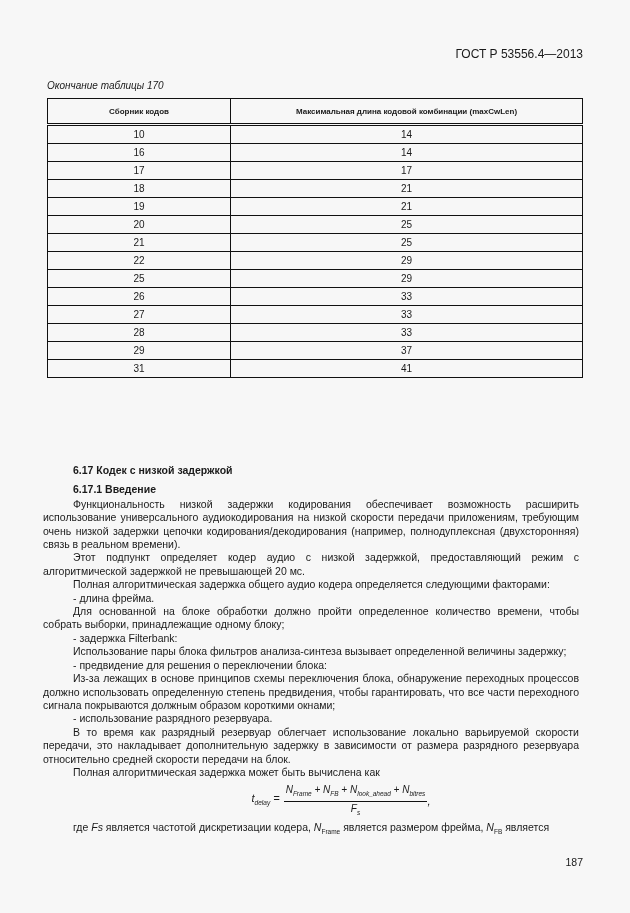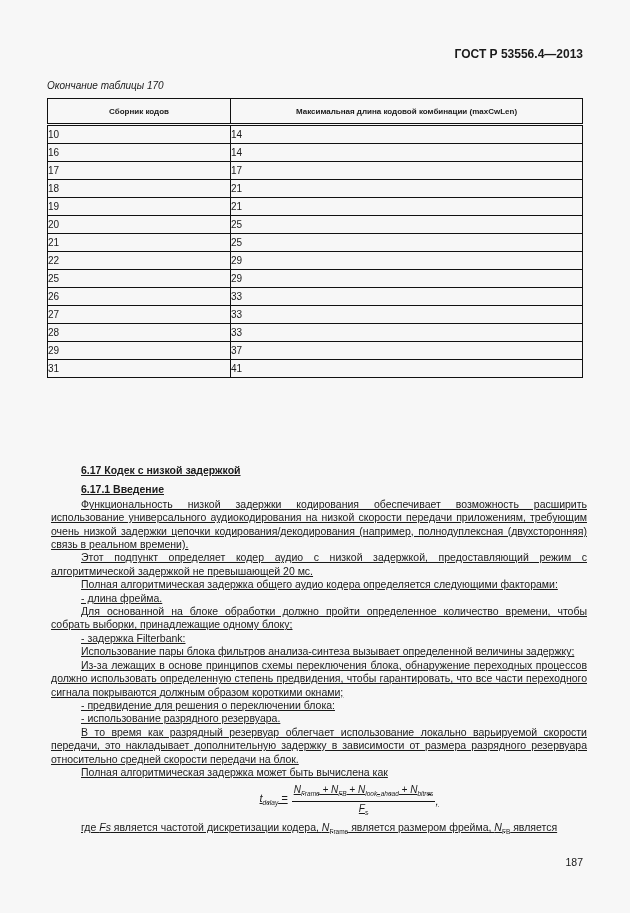--- a/index.html
+++ b/index.html
@@ -1,26 +1,26 @@
 <!DOCTYPE html>
 <html><head>
 <meta charset="utf-8">
 <style>
   html, body { margin:0; padding:0; }
   body { width:630px; height:913px; background:#f7f7f7; position:relative; overflow:hidden;
          font-family:"Liberation Sans", sans-serif; color:#1a1a1a; }
-  .doc-code { position:absolute; top:47px; right:47px; font-size:12px; font-weight:bold;padding-left:36px; }
+  .doc-code { position:absolute; top:47px; right:47px; font-size:12px; font-weight:normal;padding-left:36px; }
   .table-caption { position:absolute; top:80px; left:47px; font-size:10px; font-style:italic; }
   table { position:absolute; top:98px; left:47px; width:536px; border-collapse:collapse;
           border:1px solid #111; font-size:10px; }
   th { font-weight:bold; font-size:8px; height:22px; border:1px solid #111;
        border-bottom:3px double #111; }
-  td { height:17px; border:1px solid #111; text-align:left; padding:0; }
+  td { height:17px; border:1px solid #111; text-align:center; padding:0; }
   td.c1, th.c1 { width:180px; }
-  .body-text { position:absolute; top:464px; left:51px; width:536px; font-size:10.5px; line-height:13.4px;text-decoration:underline; }
+  .body-text { position:absolute; top:464px; left:43px; width:536px; font-size:10.5px; line-height:13.4px; }
   .body-text p { margin:0; text-align:justify; }
   .ind { text-indent:30px; }
   h2, h3 { font-size:10.5px; margin:0; padding-left:30px; font-weight:bold; }
   h2 { margin-bottom:6px; }
   h3 { margin-bottom:1px; }
   .formula { text-align:center; margin:4px 0 2px 60px; display:flex; justify-content:center; align-items:center; font-style:italic; font-size:11px; }
   .frac { display:inline-flex; flex-direction:column; align-items:center; margin-left:4px; }
   .num { border-bottom:1px solid #111; padding:0 2px; font-size:10px; }
   .den { font-size:10px; }
   sub { font-size:6.5px; }
@@ -102,22 +102,22 @@
 <div class="body-text">
   <h2>6.17 Кодек с низкой задержкой</h2>
   <h3>6.17.1 Введение</h3>
   <p class="ind">Функциональность низкой задержки кодирования обеспечивает возможность расширить использование универсального аудиокодирования на низкой скорости передачи приложениям, требующим очень низкой задержки цепочки кодирования/декодирования (например, полнодуплексная (двухсторонняя) связь в реальном времени).</p>
   <p class="ind">Этот подпункт определяет кодер аудио с низкой задержкой, предоставляющий режим с алгоритмической задержкой не превышающей 20 мс.</p>
   <p class="ind">Полная алгоритмическая задержка общего аудио кодера определяется следующими факторами:</p>
   <p class="ind">- длина фрейма.</p>
   <p class="ind">Для основанной на блоке обработки должно пройти определенное количество времени, чтобы собрать выборки, принадлежащие одному блоку;</p>
   <p class="ind">- задержка Filterbank:</p>
   <p class="ind">Использование пары блока фильтров анализа-синтеза вызывает определенной величины задержку;</p>
+  <p class="ind">- предвидение для решения о переключении блока:</p>
   <p class="ind">Из-за лежащих в основе принципов схемы переключения блока, обнаружение переходных процессов должно использовать определенную степень предвидения, чтобы гарантировать, что все части переходного сигнала покрываются должным образом короткими окнами;</p>
-  <p class="ind">- предвидение для решения о переключении блока:</p>
   <p class="ind">- использование разрядного резервуара.</p>
   <p class="ind">В то время как разрядный резервуар облегчает использование локально варьируемой скорости передачи, это накладывает дополнительную задержку в зависимости от размера разрядного резервуара относительно средней скорости передачи на блок.</p>
   <p class="ind">Полная алгоритмическая задержка может быть вычислена как</p>
   <div class="formula">
     <span><span>t</span><sub>delay</sub> =</span>
     <span class="frac">
       <span class="num">N<sub>Frame</sub> + N<sub>FB</sub> + N<sub>look_ahead</sub> + N<sub>bitres</sub></span>
       <span class="den">F<sub>s</sub></span>
     </span>,
   </div>

